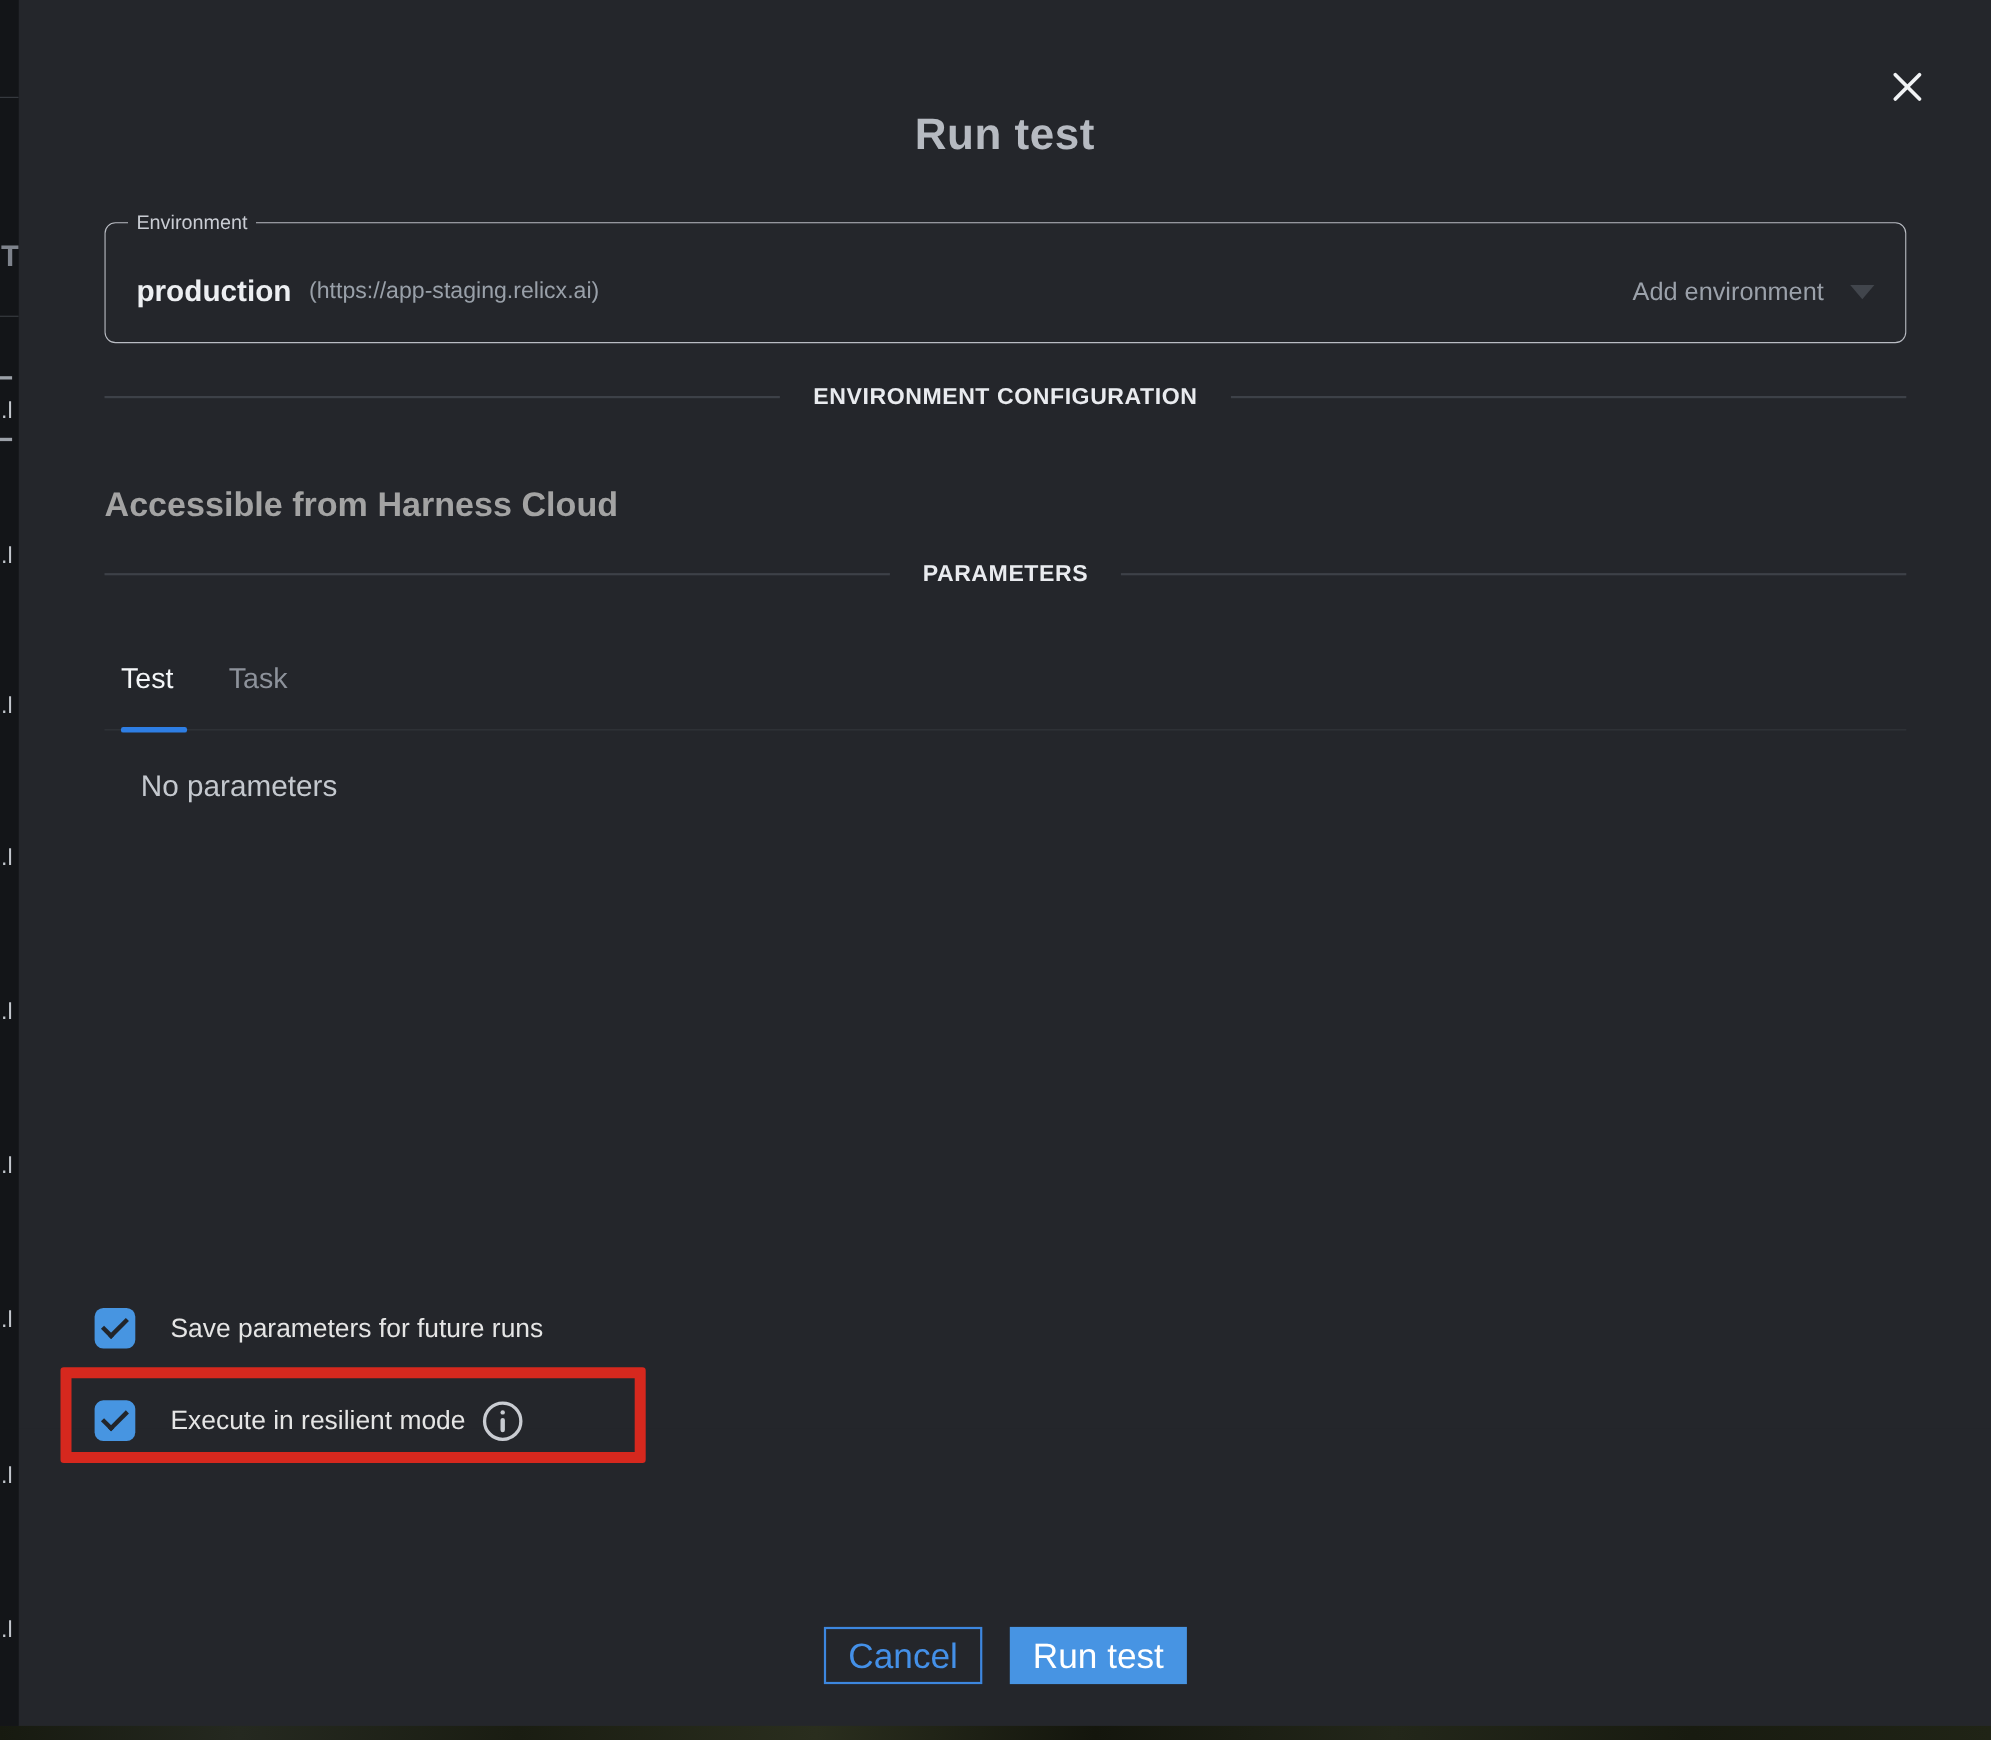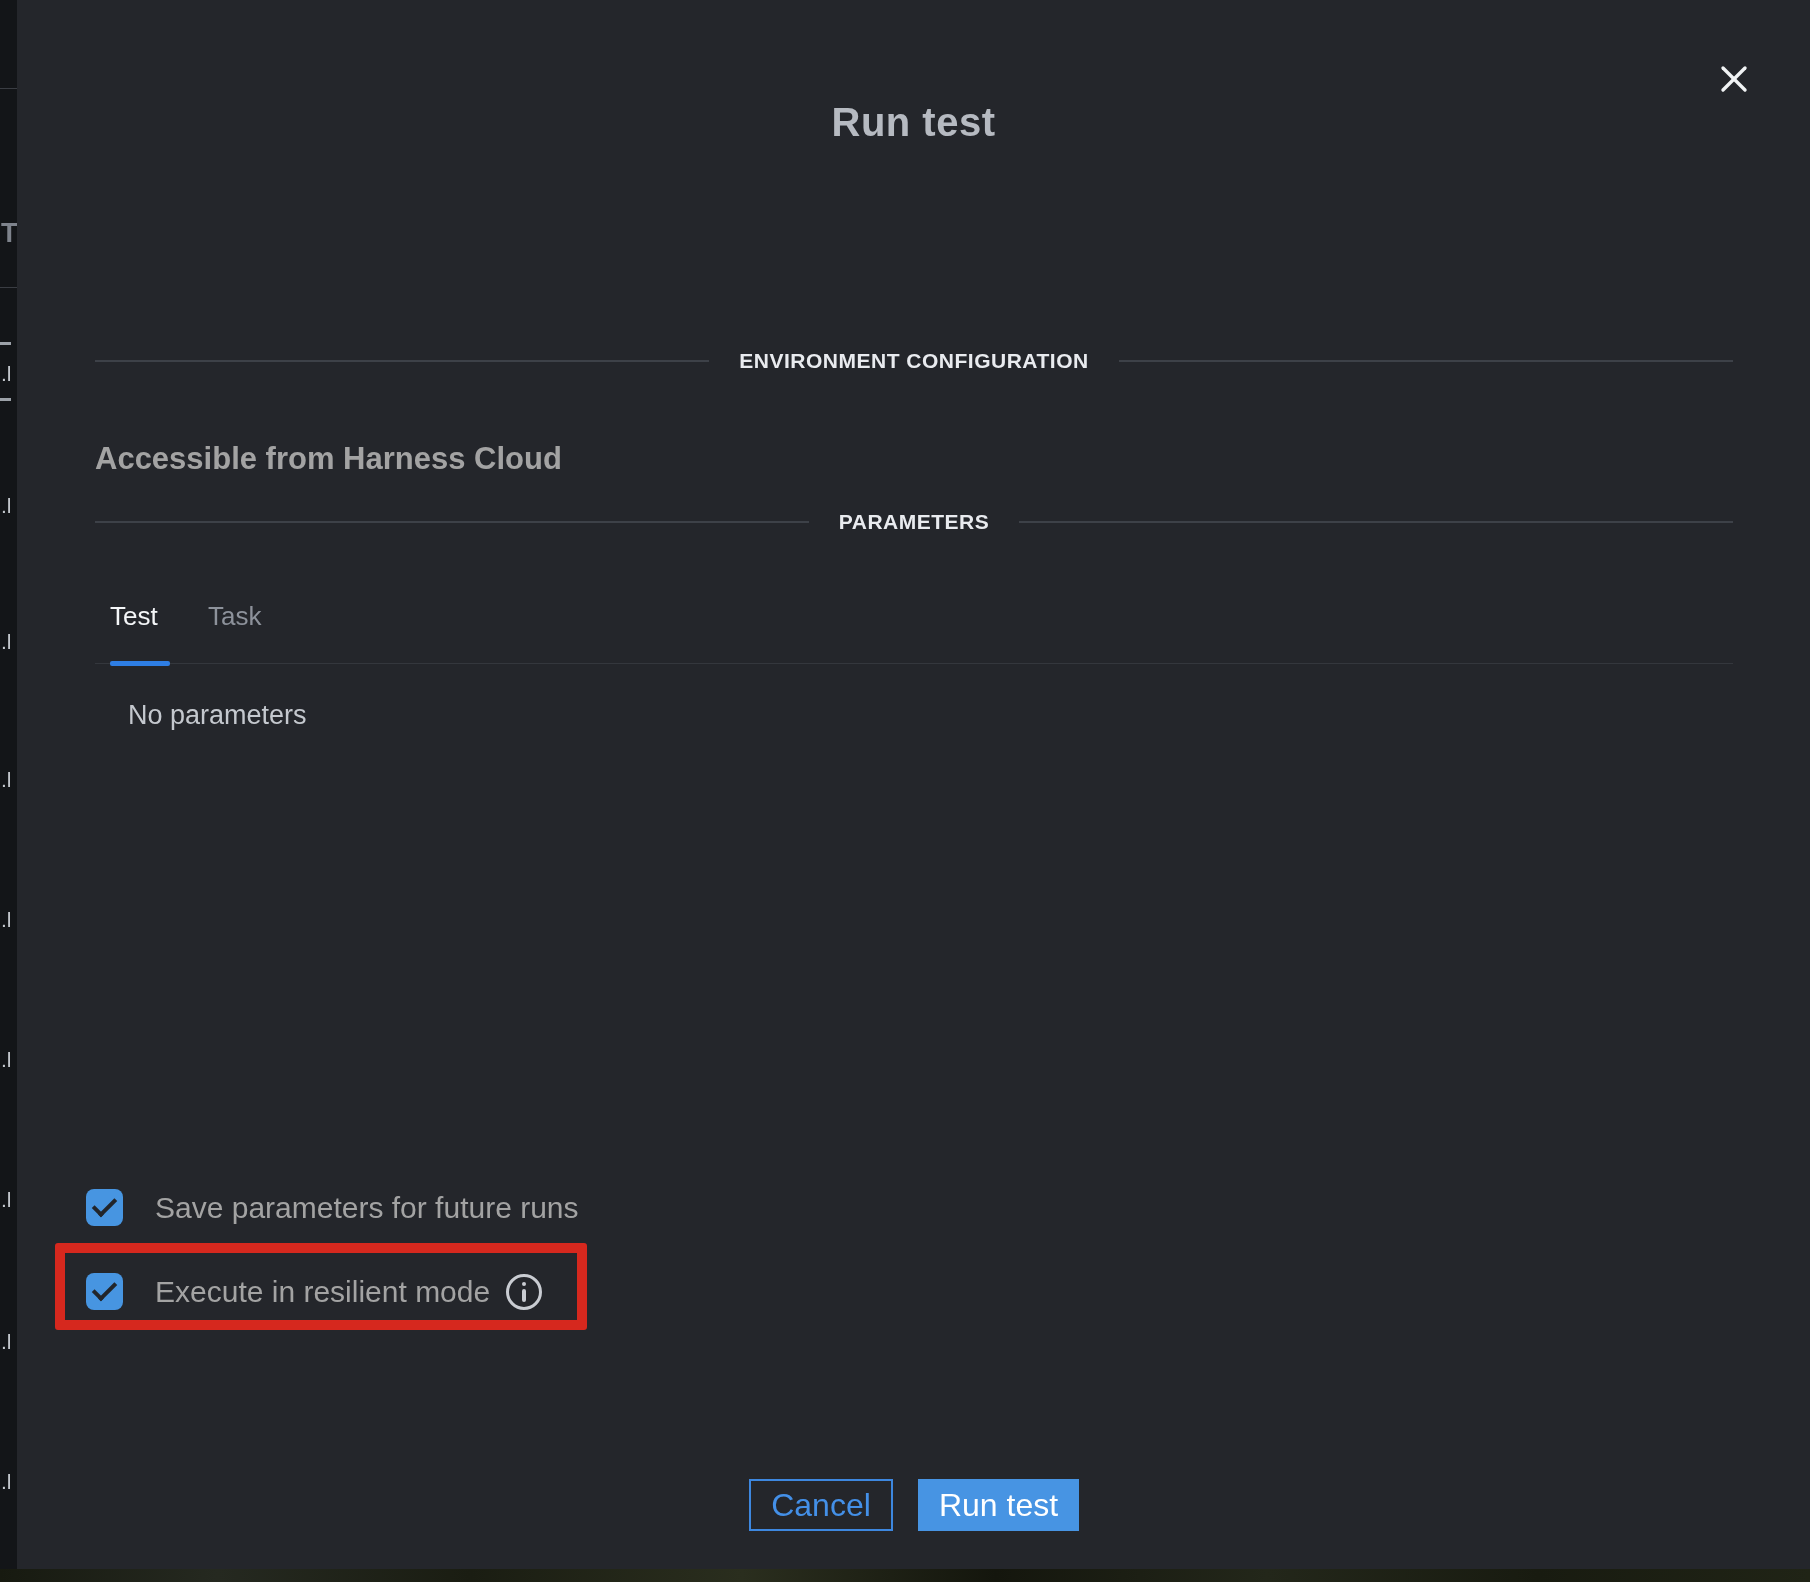--- a/index.html
+++ b/index.html
@@ -112,21 +112,21 @@
   .checkbox {
     width:37px; height:37px; border-radius:8px; flex:0 0 37px;
     border:4px solid #eef0f3; background:transparent; cursor:pointer; position:relative;
   }
   .checkbox.checked { border:none; background:var(--checkbox_blue,#4795e1); }
   .checkbox.checked::after {
     content:""; position:absolute; left:7px; top:9px; width:19px; height:9px;
     border-left:4px solid #22252a; border-bottom:4px solid #22252a;
     transform:rotate(-45deg);
   }
-  .opt-label { margin-left:32px; font-size:30px; color:#a3a3a3; white-space:nowrap; cursor:pointer; }
+  .opt-label { margin-left:32px; font-size:24px; color:#e5e5e5; white-space:nowrap; cursor:pointer; }
   .info-icon {
     position:relative; width:36px; height:36px; margin-left:16px; flex:0 0 36px;
     border:3px solid #c9ccd2; border-radius:50%; cursor:pointer;
   }
   .info-icon::before { 
     content:""; position:absolute; left:13px; top:5px; width:4px; height:4px;
     background:#c9ccd2; border-radius:2px;
   }
   .info-icon::after { 
     content:""; position:absolute; left:13px; top:12px; width:4px; height:13px;
@@ -173,20 +173,31 @@
 
     <div class="close-btn">
       <svg width="28" height="28" viewBox="0 0 28 28">
         <line x1="3" y1="3" x2="25" y2="25" stroke="#f1f3f5" stroke-width="3.4" stroke-linecap="round"></line>
         <line x1="25" y1="3" x2="3" y2="25" stroke="#f1f3f5" stroke-width="3.4" stroke-linecap="round"></line>
       </svg>
     </div>
 
     <div class="dialog-title">Run test</div>
 
+    <fieldset class="env-box">
+      <legend>Environment</legend>
+      <div class="env-row">
+        <span class="env-name">production</span>
+        <span class="env-url">(https://app-staging.relicx.ai)</span>
+        <span class="add-env">
+          <span class="add-env-label">Add environment</span>
+          <span class="caret-down"></span>
+        </span>
+      </div>
+    </fieldset>
 
     <div class="divider env-config">
       <span class="rule"></span>
       <span class="divider-label">ENVIRONMENT CONFIGURATION</span>
       <span class="rule"></span>
     </div>
 
     <div class="access-note">Accessible from Harness Cloud</div>
 
     <div class="divider params">

